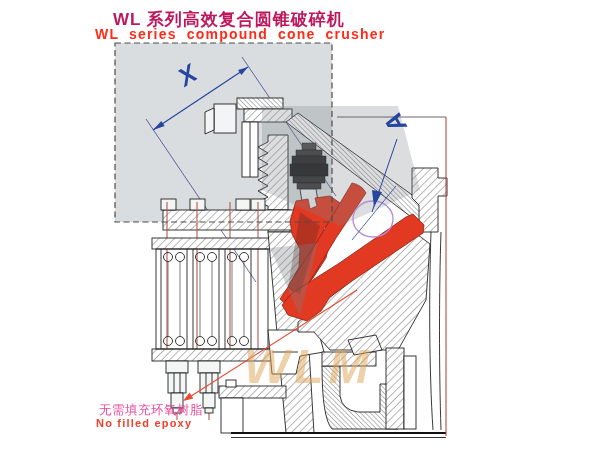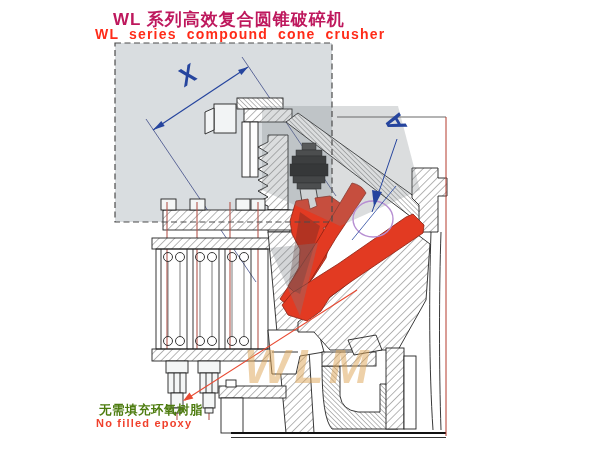--- a/index.html
+++ b/index.html
@@ -8,21 +8,21 @@
     font-family:"Liberation Sans", sans-serif;
   }
   .stage svg{position:absolute;left:0;top:0;}
   .txt{position:absolute;white-space:nowrap;}
   .title-zh{left:113px;top:8px;font-size:17px;font-weight:bold;color:#be185d;letter-spacing:1px;}
   .title-en{left:95px;top:26px;font-size:14px;font-weight:bold;color:#ff2b18;letter-spacing:1.2px;word-spacing:5px;text-align:center;}
   .label-x{left:168px;top:56px;width:38px;height:38px;line-height:38px;text-align:center;
     font-size:25px;font-weight:bold;font-style:italic;color:#26459e;transform:rotate(-33deg);}
   .label-a{left:376px;top:104px;width:38px;height:38px;line-height:38px;text-align:center;
     font-size:25px;font-weight:bold;font-style:italic;color:#26459e;transform:rotate(-120deg);}
-  .note-zh{left:99px;top:402px;font-size:12.5px;font-weight:bold;color:#4d7c0f;letter-spacing:0.5px;}
+  .note-zh{left:99px;top:402px;font-size:12.5px;font-weight:normal;color:#ec4899;letter-spacing:0.5px;}
   .note-en{left:96px;top:417px;font-size:11px;font-weight:bold;color:#f0402c;letter-spacing:1.2px;}
   .watermark{left:244px;top:294px;font-size:48px;font-weight:bold;font-style:italic;
     letter-spacing:5px;color:rgba(222,164,84,0.5);margin-top:45px;}
 </style>
 </head>
 <body>
 
 <div class="stage">
 
   <svg width="600" height="450" viewBox="0 0 600 450">

